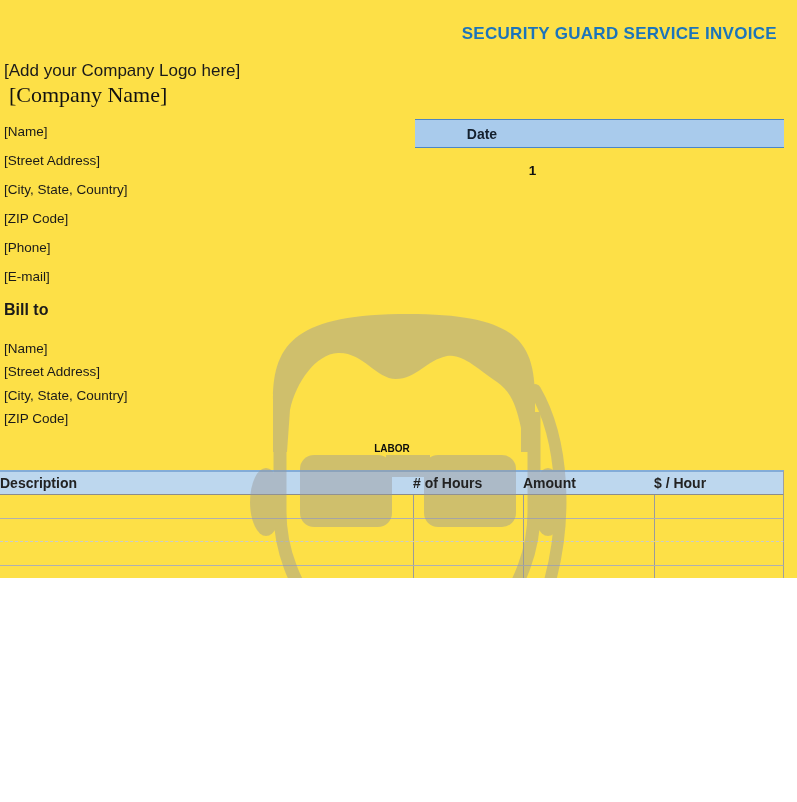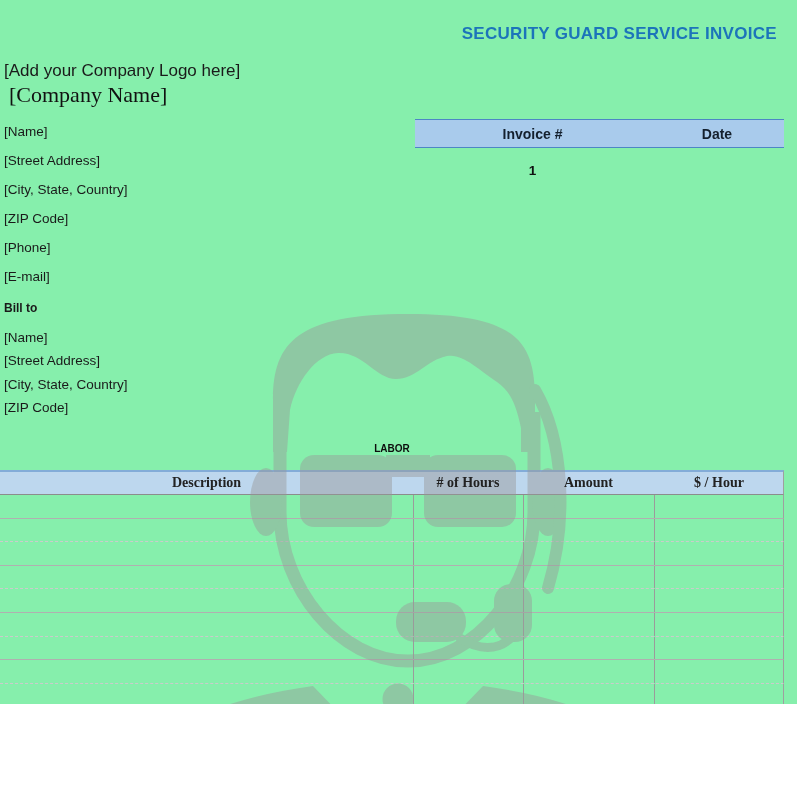--- a/index.html
+++ b/index.html
@@ -1,18 +1,18 @@
 <!DOCTYPE html>
 <html><head>
 <meta charset="utf-8">
 <style>
   html,body{margin:0;padding:0;background:#fff;}
   .page{
-    position:relative;width:797px;height:704px;overflow:hidden;
-    background:#86efac;font-family:"Liberation Sans",sans-serif;color:#1a1a1a;
+    position:relative;width:797px;height:578px;overflow:hidden;
+    background:#fde047;font-family:"Liberation Sans",sans-serif;color:#1a1a1a;
   }
   
   .doc-title{
     position:absolute;top:24px;right:20px;
     font-size:17px;font-weight:700;color:#1c74ba;letter-spacing:.3px;white-space:nowrap;
   }
   
   .logo-line{position:absolute;top:61px;left:4px;font-size:17px;}
   .company-name{position:absolute;top:82px;left:9px;font-size:22px;color:#111;font-family:Liberation Serif, serif;}
   .company-lines{position:absolute;top:117px;left:4px;}
@@ -25,36 +25,36 @@
   }
   .im-header .im-cell{font-weight:700;font-size:14px;color:#14202e;}
   .im-cell{display:flex;align-items:center;justify-content:center;}
   .im-c1{width:235px;}
   .im-c2{width:134px;box-sizing:border-box;text-align:right;}
   .im-values{display:flex;height:30px;margin-top:7px;}
   .im-values .im-cell{font-weight:700;font-size:13.5px;color:#101010;}
   .im-values .im-c2{padding-right:14px;}
   
   .bill-to{position:absolute;left:4px;top:301px;}
-  .bill-to-label{font-size:12px;font-weight:700;margin-bottom:11px;}
+  .bill-to-label{font-size:16px;font-weight:700;margin-bottom:18px;}
   .bill-to .tline{height:23.3px;line-height:23.3px;font-size:13.5px;}
   
   .labor-title{
     position:absolute;top:443px;left:0;width:784px;text-align:center;
     font-size:10px;font-weight:700;color:#0d0d0d;z-index:4;
   }
   .labor-table{position:absolute;left:0;top:470px;width:784px;}
   .lt-header{
     display:grid;grid-template-columns:413px 110px 131px 130px;height:25px;
     background:#bdd7ee;border-top:2px solid #83acd8;border-bottom:1px solid #8c8c8c;
     border-right:1px solid #9f9f9f;box-sizing:border-box;
   }
   .lt-header .lt-hcell{
-    display:flex;align-items:center;justify-content:center;
-    font-size:14px;font-weight:700;color:#222;font-family:Liberation Serif, serif;
+    display:flex;align-items:center;
+    font-size:14px;font-weight:700;color:#222;
   }
   .lt-hcell span{position:relative;z-index:4;}
   .lt-row{
     display:grid;grid-template-columns:413px 110px 131px 130px;height:23.62px;
     border-bottom:1px solid #b0b0b0;border-right:1px solid #9f9f9f;box-sizing:border-box;
   }
   .lt-row.alt{border-bottom:1px dashed #cbcbcb;}
   .lt-cell{box-sizing:border-box;}
   .lt-cell.c1,.lt-cell.c2,.lt-cell.c3{border-left:1px solid #9b9b9b;}
   
@@ -79,21 +79,20 @@
     <div class="tline">[Name]</div>
     <div class="tline">[Street Address]</div>
     <div class="tline">[City, State, Country]</div>
     <div class="tline">[ZIP Code]</div>
     <div class="tline">[Phone]</div>
     <div class="tline">[E-mail]</div>
   </div>
 
   <div class="invoice-meta">
     <div class="im-header">
-      <div class="im-cell im-c1">Invoice #</div>
       <div class="im-cell im-c2">Date</div>
     </div>
     <div class="im-values">
       <div class="im-cell im-c1">1</div>
     </div>
   </div>
 
   <div class="bill-to">
     <div class="bill-to-label">Bill to</div>
     <div class="tline">[Name]</div>

